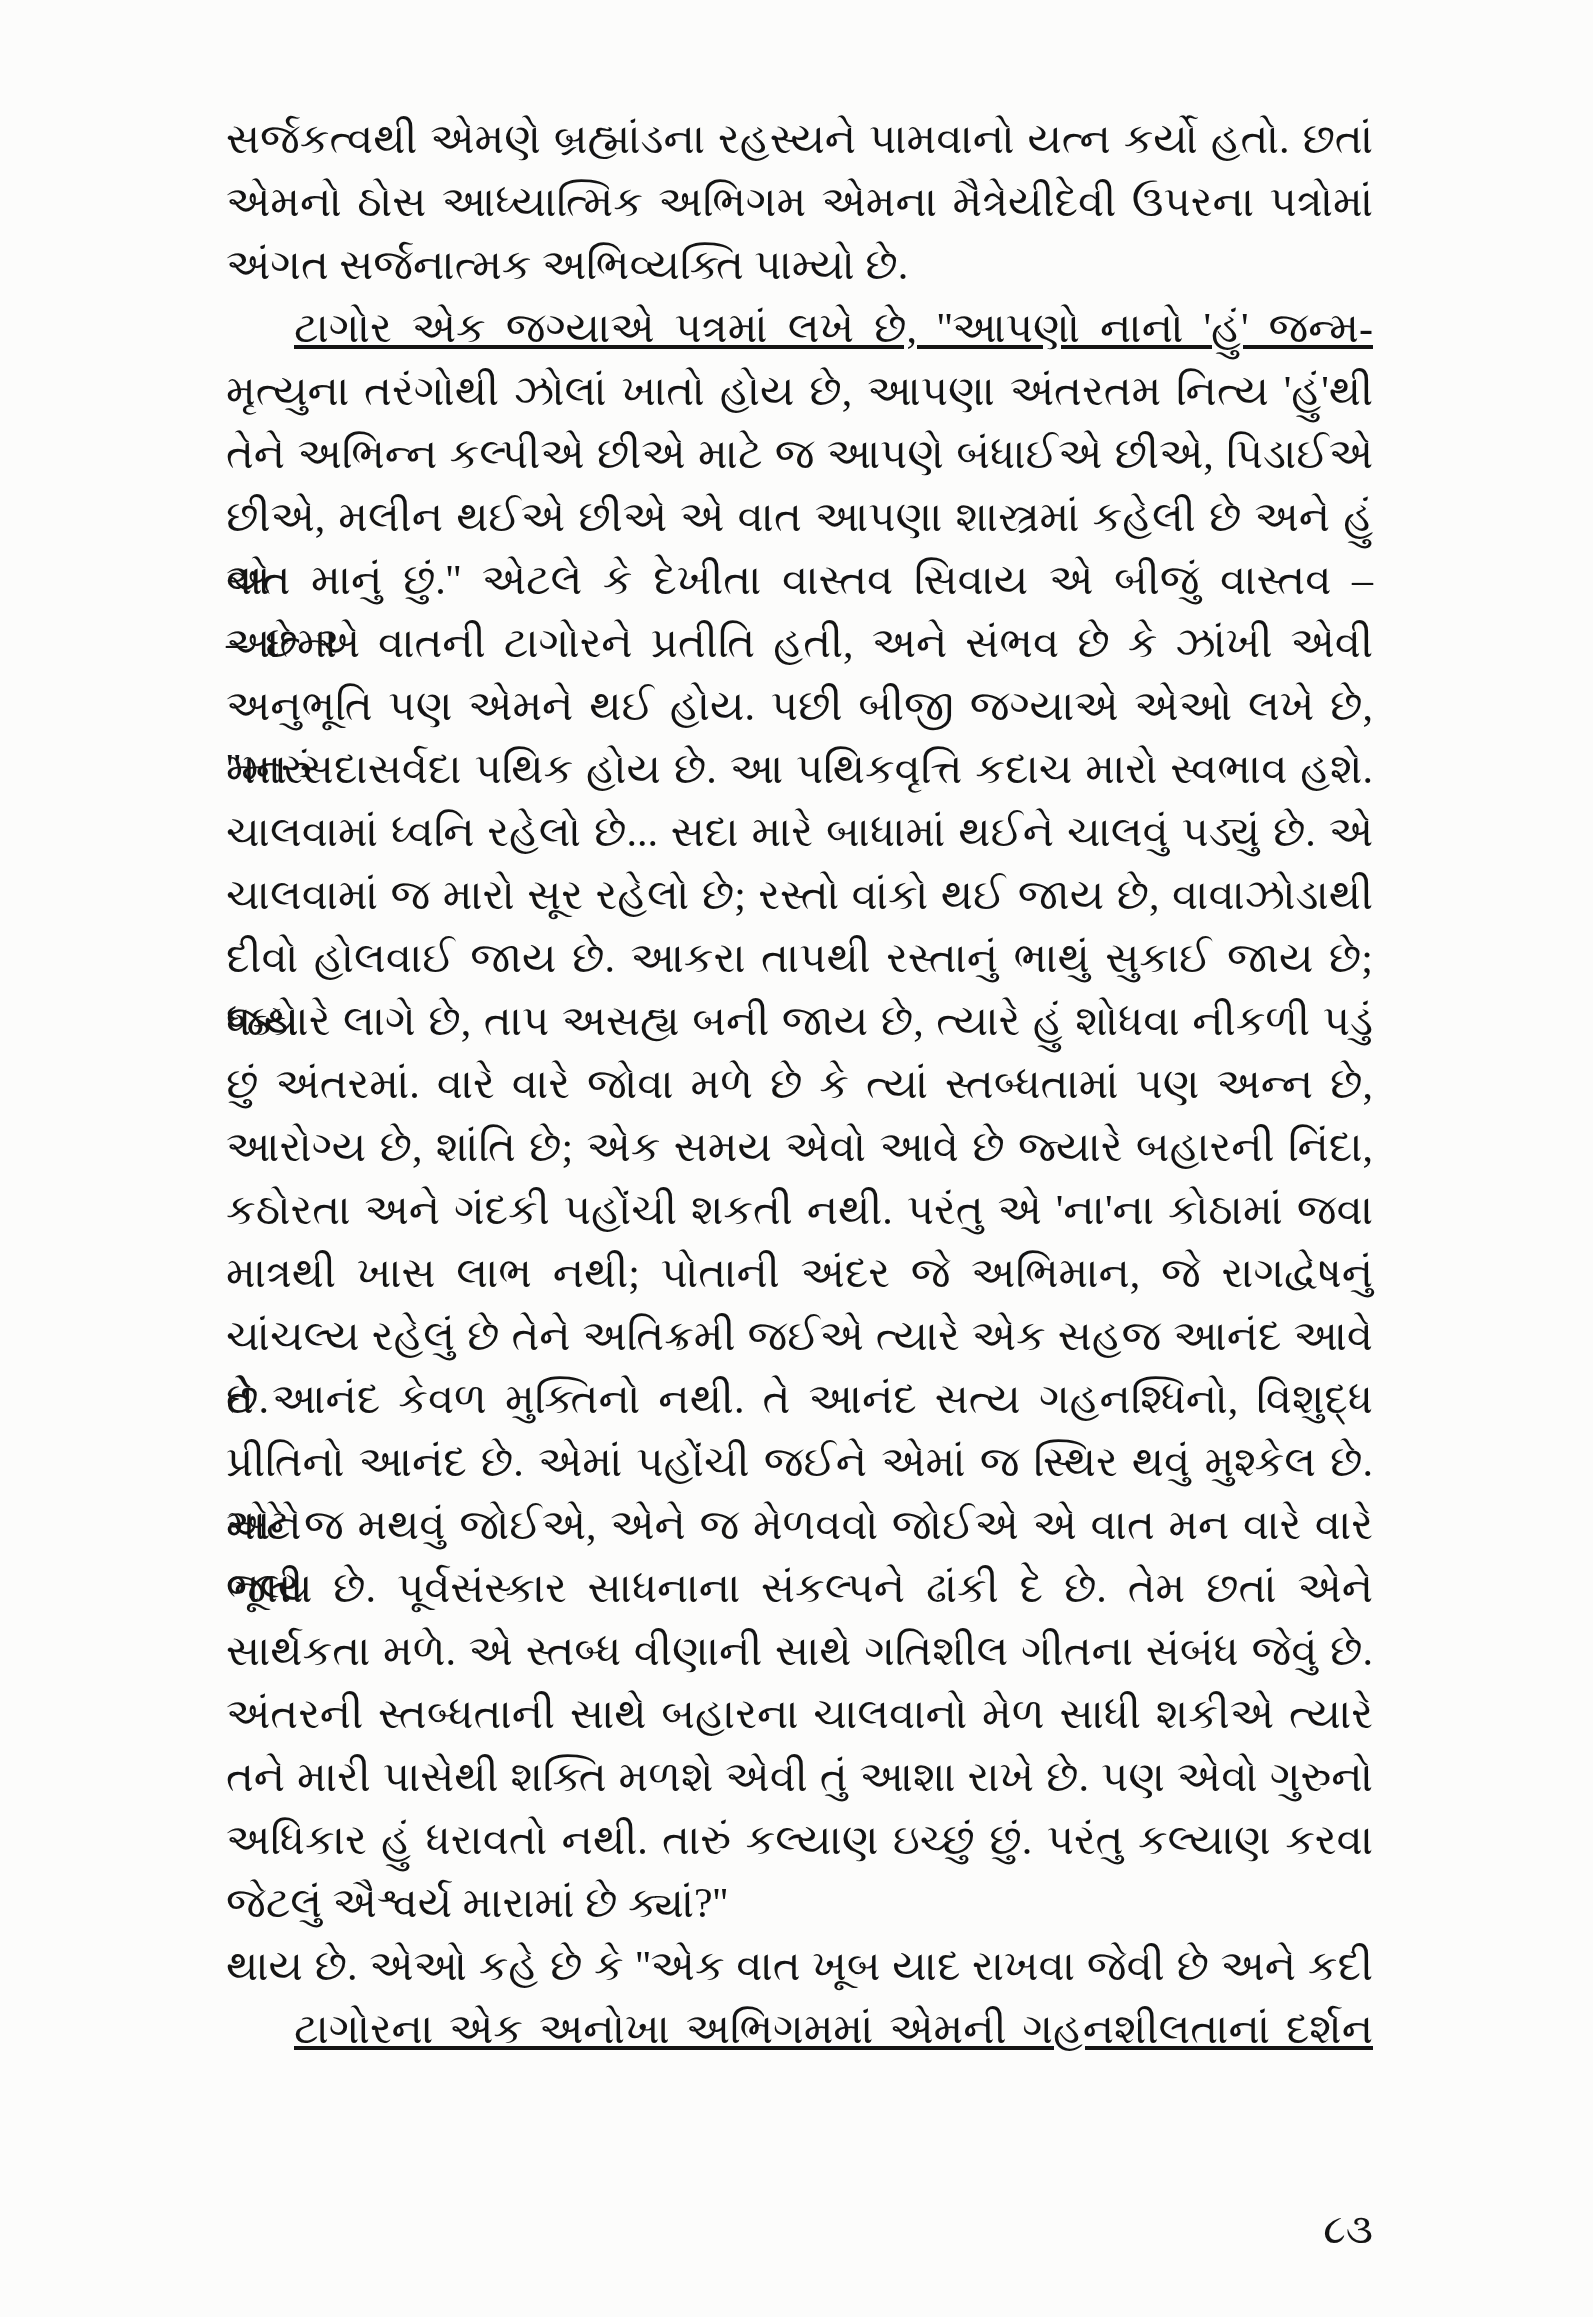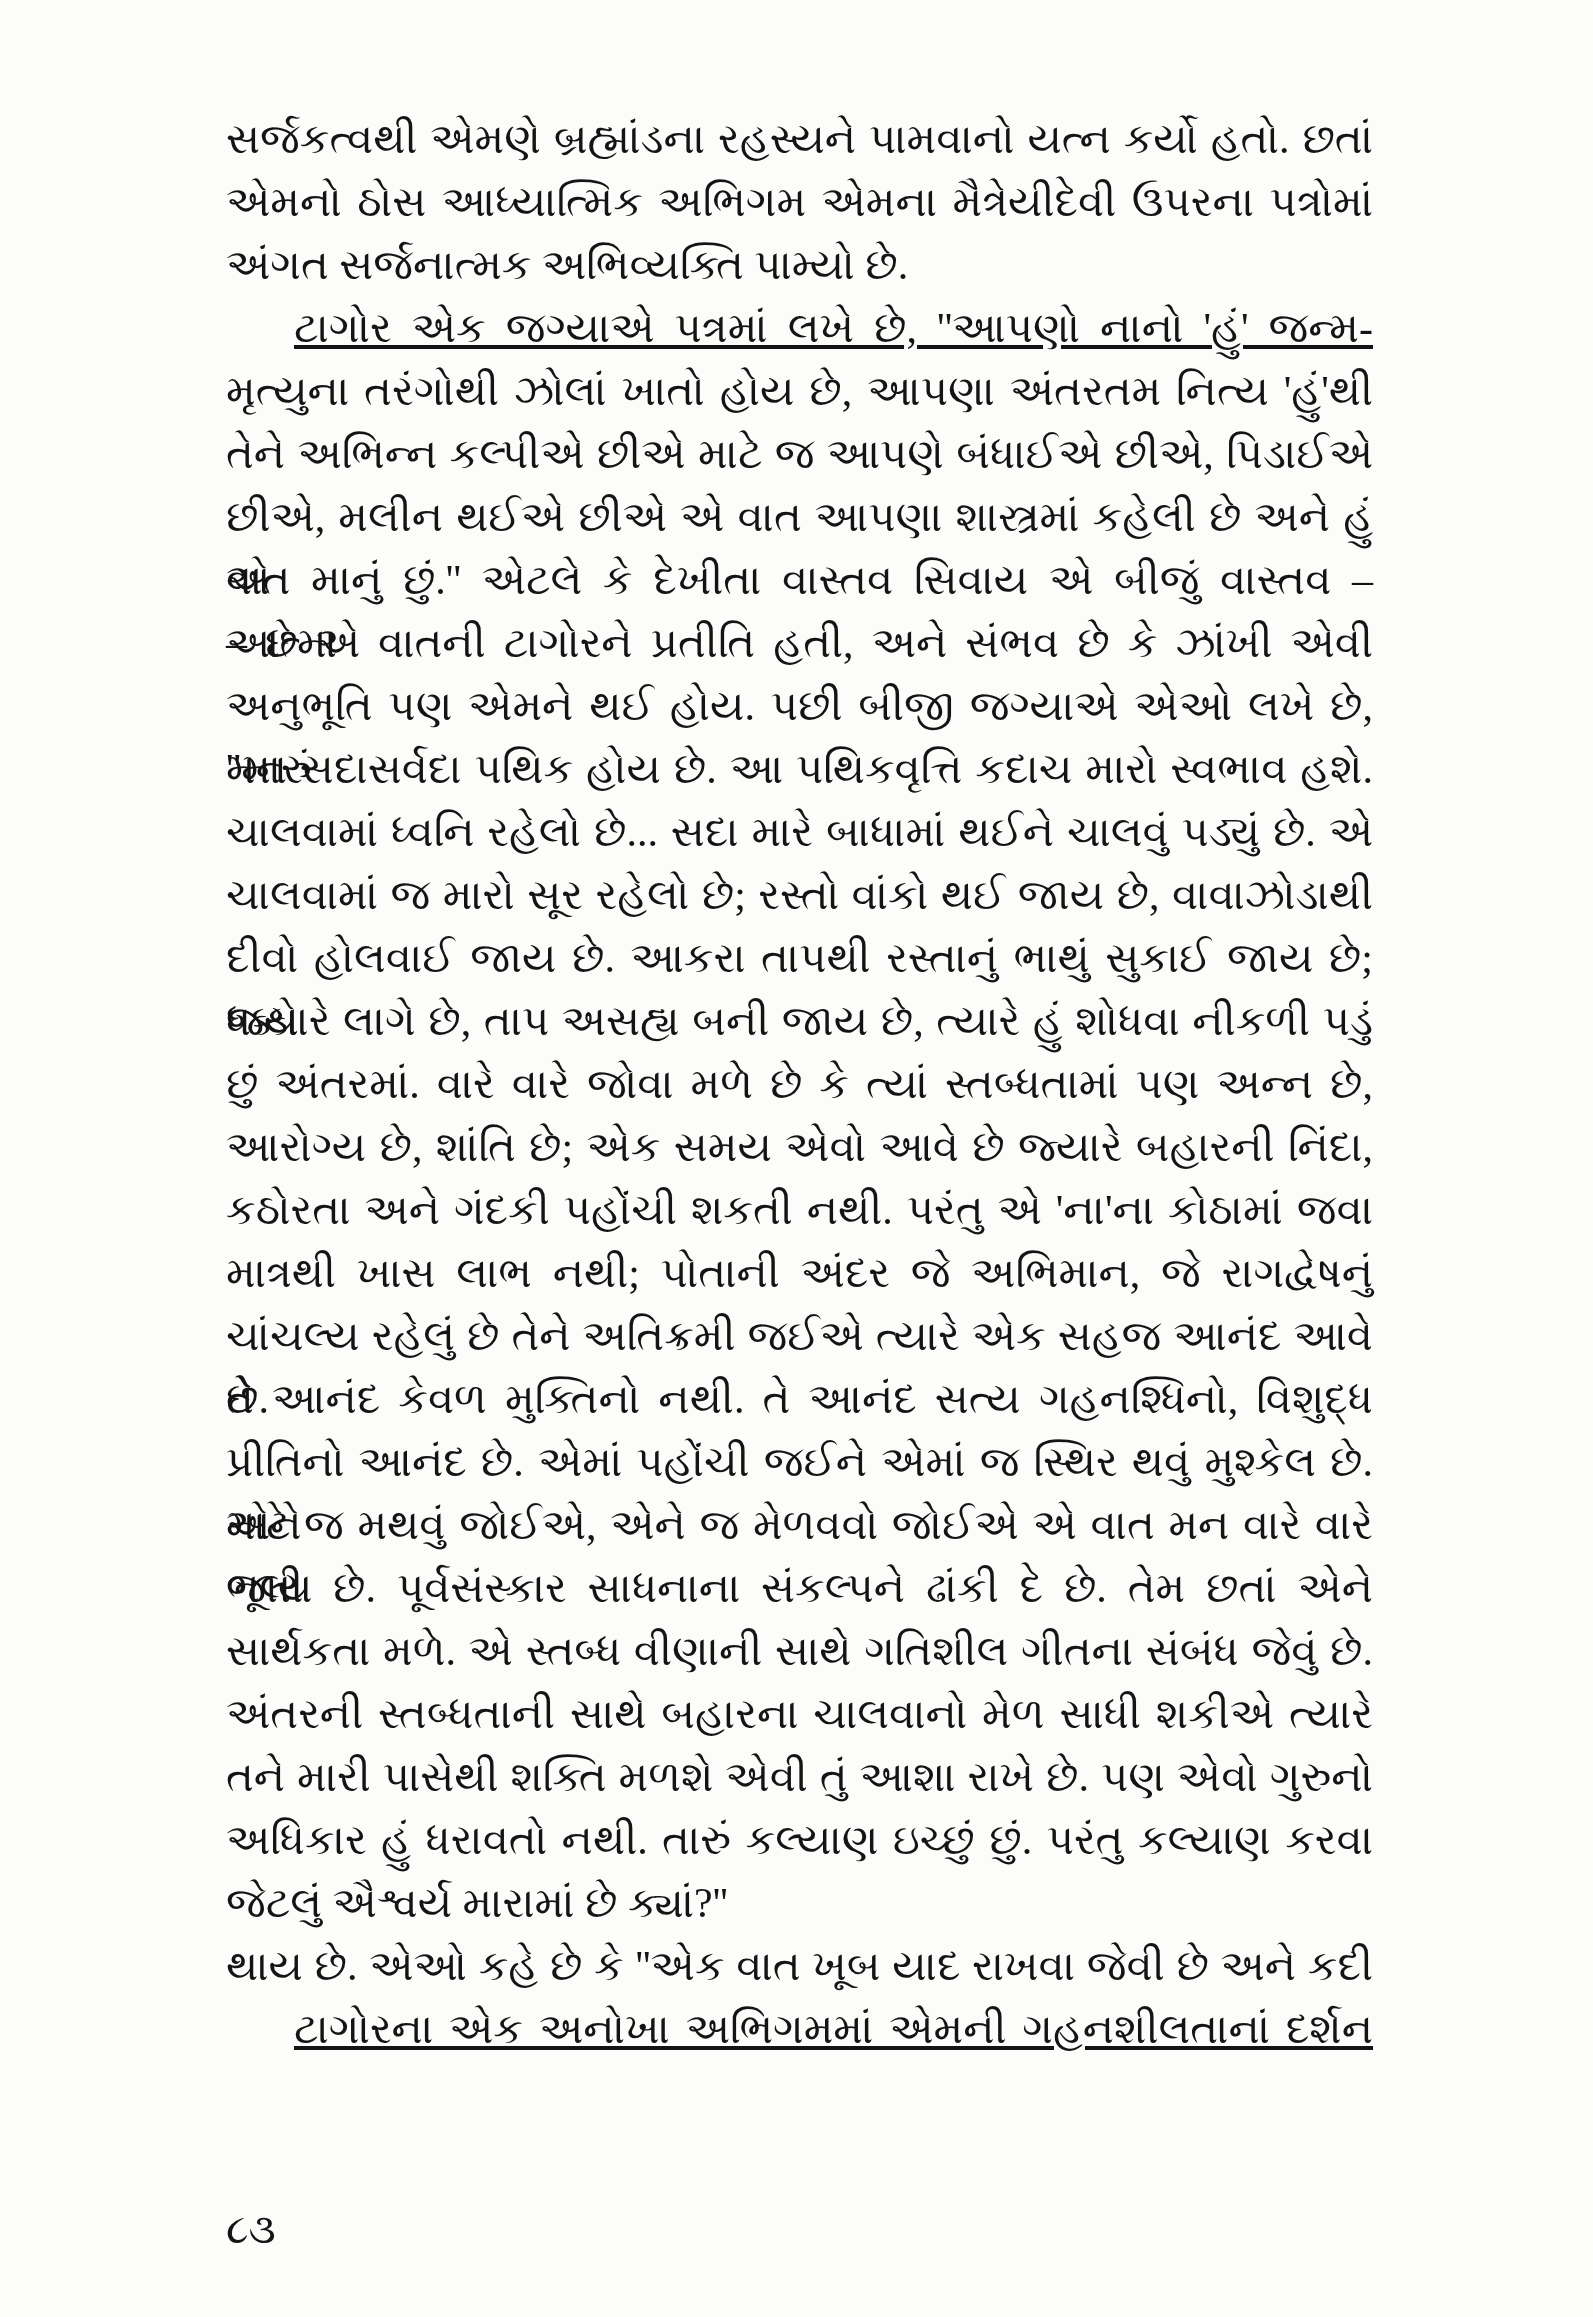--- a/index.html
+++ b/index.html
@@ -43,20 +43,21 @@
     text-decoration: underline;
   }
   .page-number {
     position: absolute;
     left: 226px;
     top: 2197px;
     width: 1147px;
     height: 64px;
     line-height: 64px;
     font-size: 41px;
+    text-align: right;
   }
 </style>
 </head>
 <body>
 
 <div class="page">
   <div class="text-block" id="text-block">
       <div class="line">સર્જકત્વથી એમણે બ્રહ્માંડના રહસ્યને પામવાનો યત્ન કર્યો હતો. છતાં</div>
       <div class="line">એમનો ઠોસ આધ્યાત્મિક અભિગમ એમના મૈત્રેયીદેવી ઉપરના પત્રોમાં</div>
       <div class="line para-end">અંગત સર્જનાત્મક અભિવ્યક્તિ પામ્યો છે.</div>

